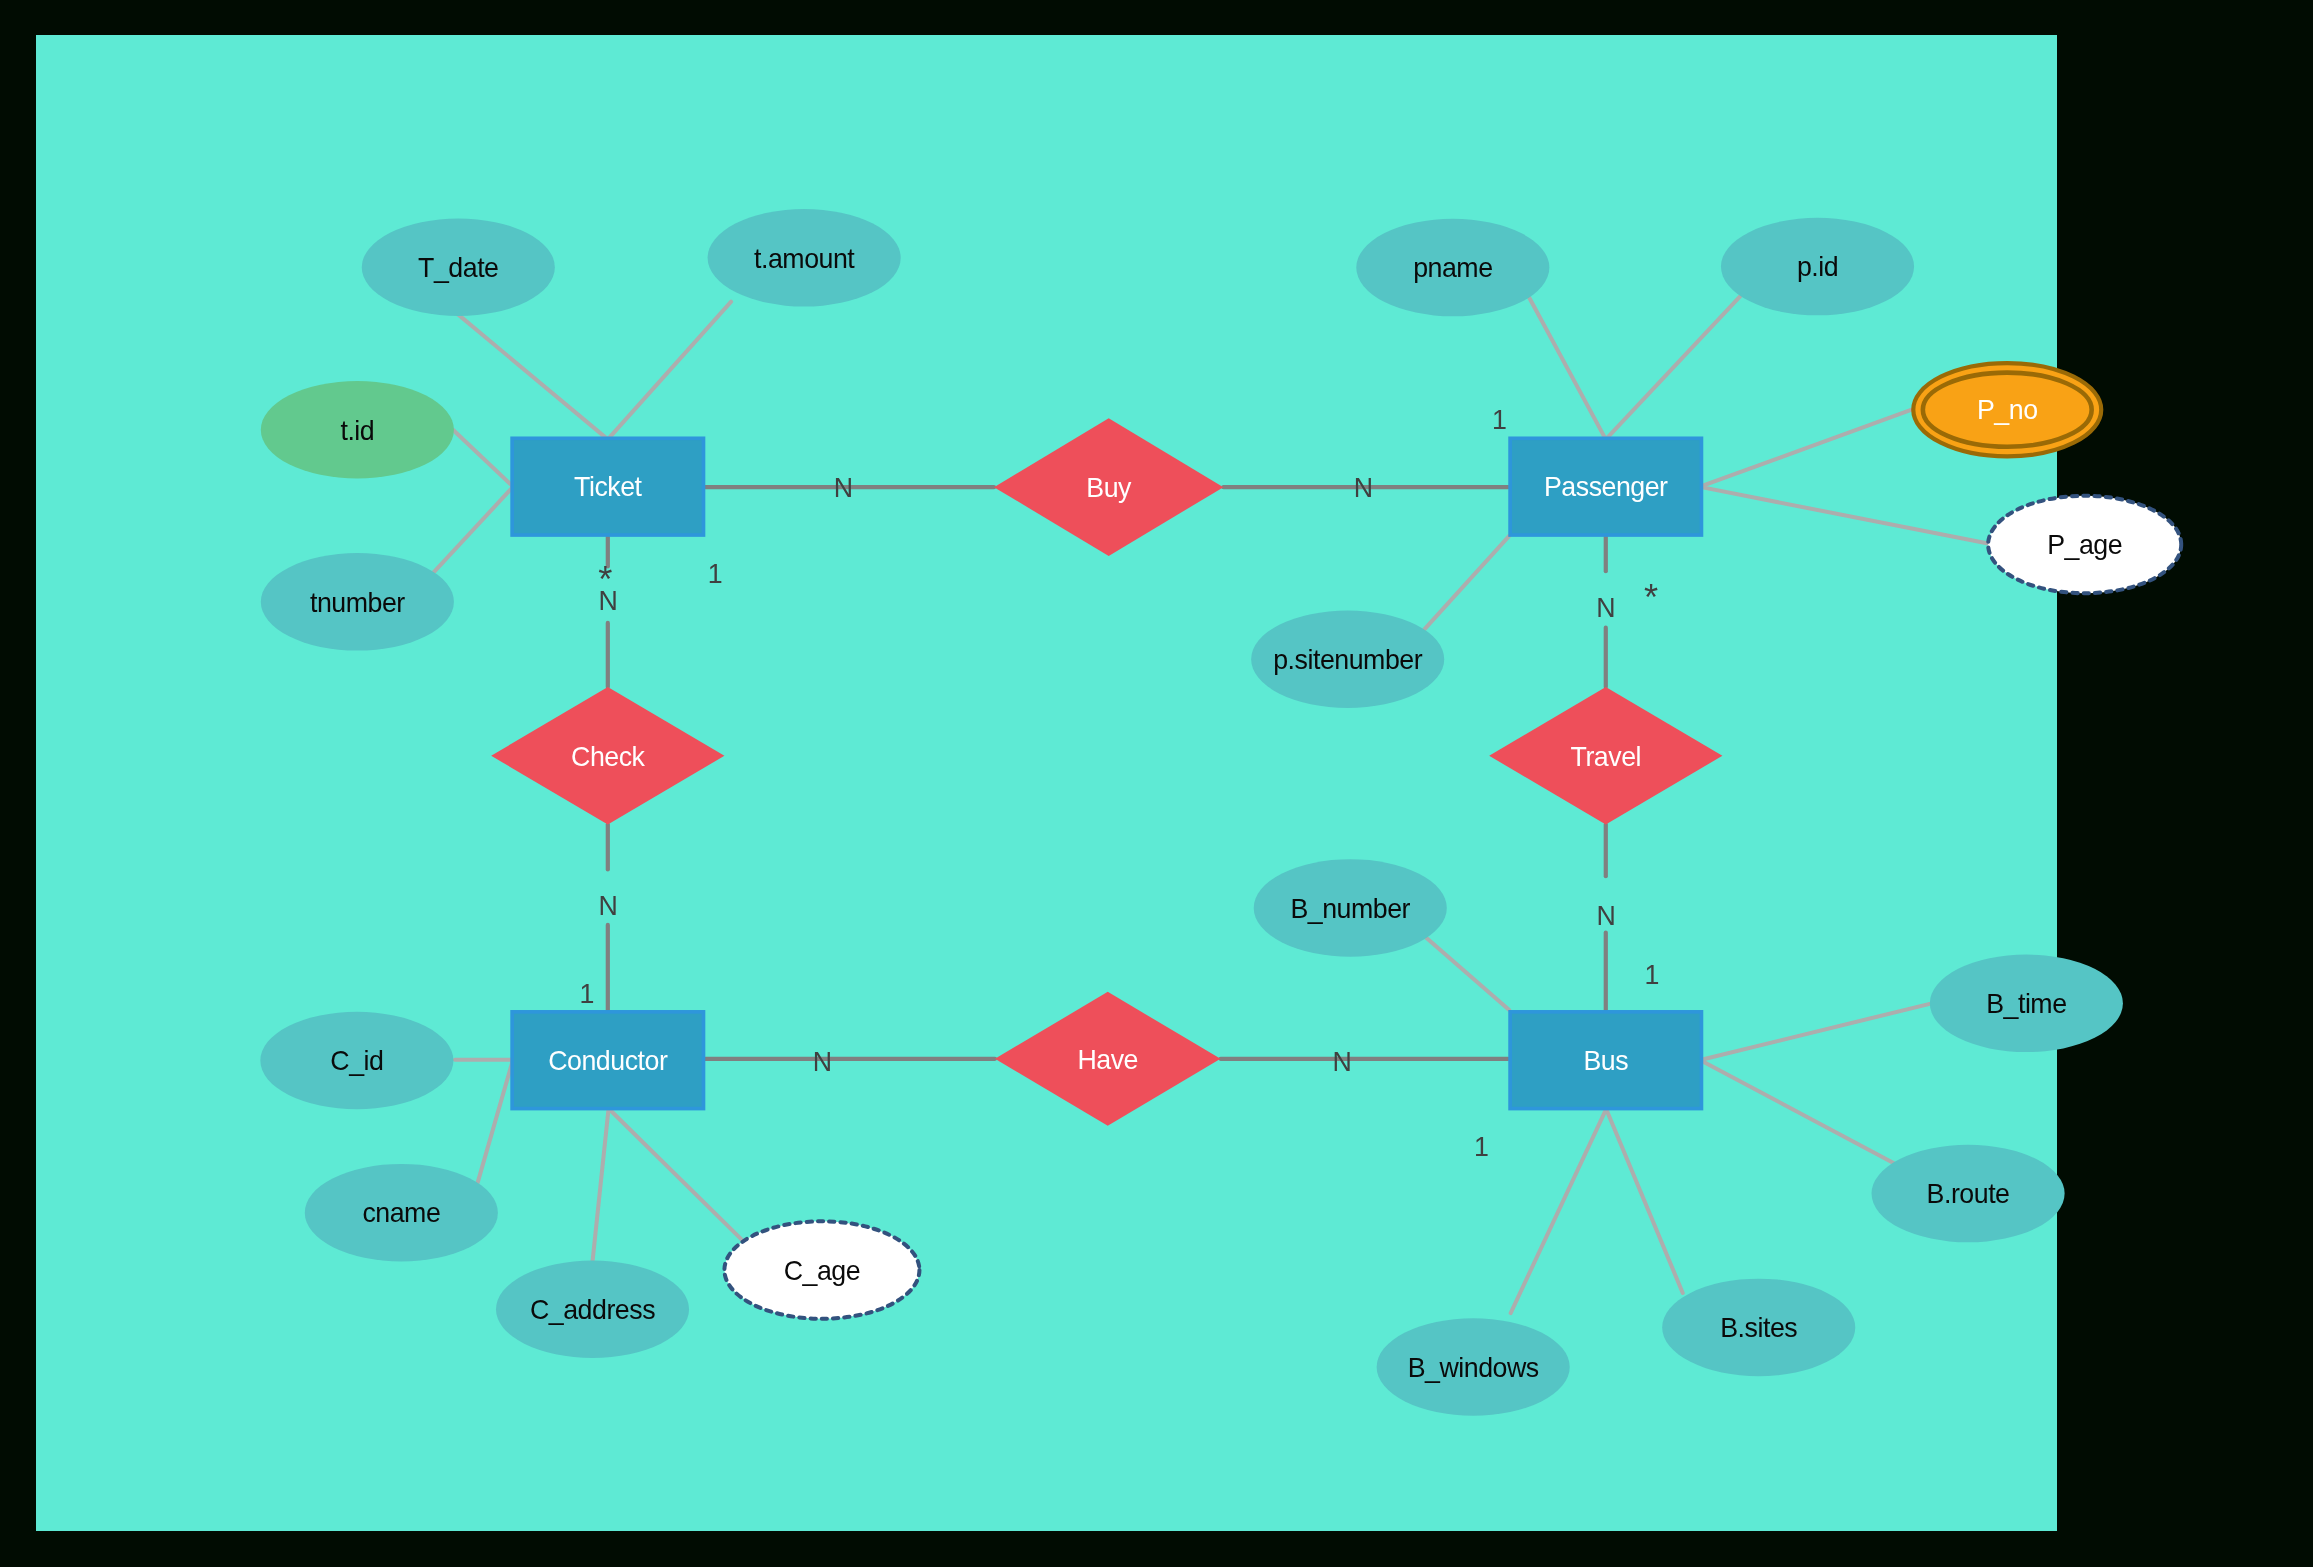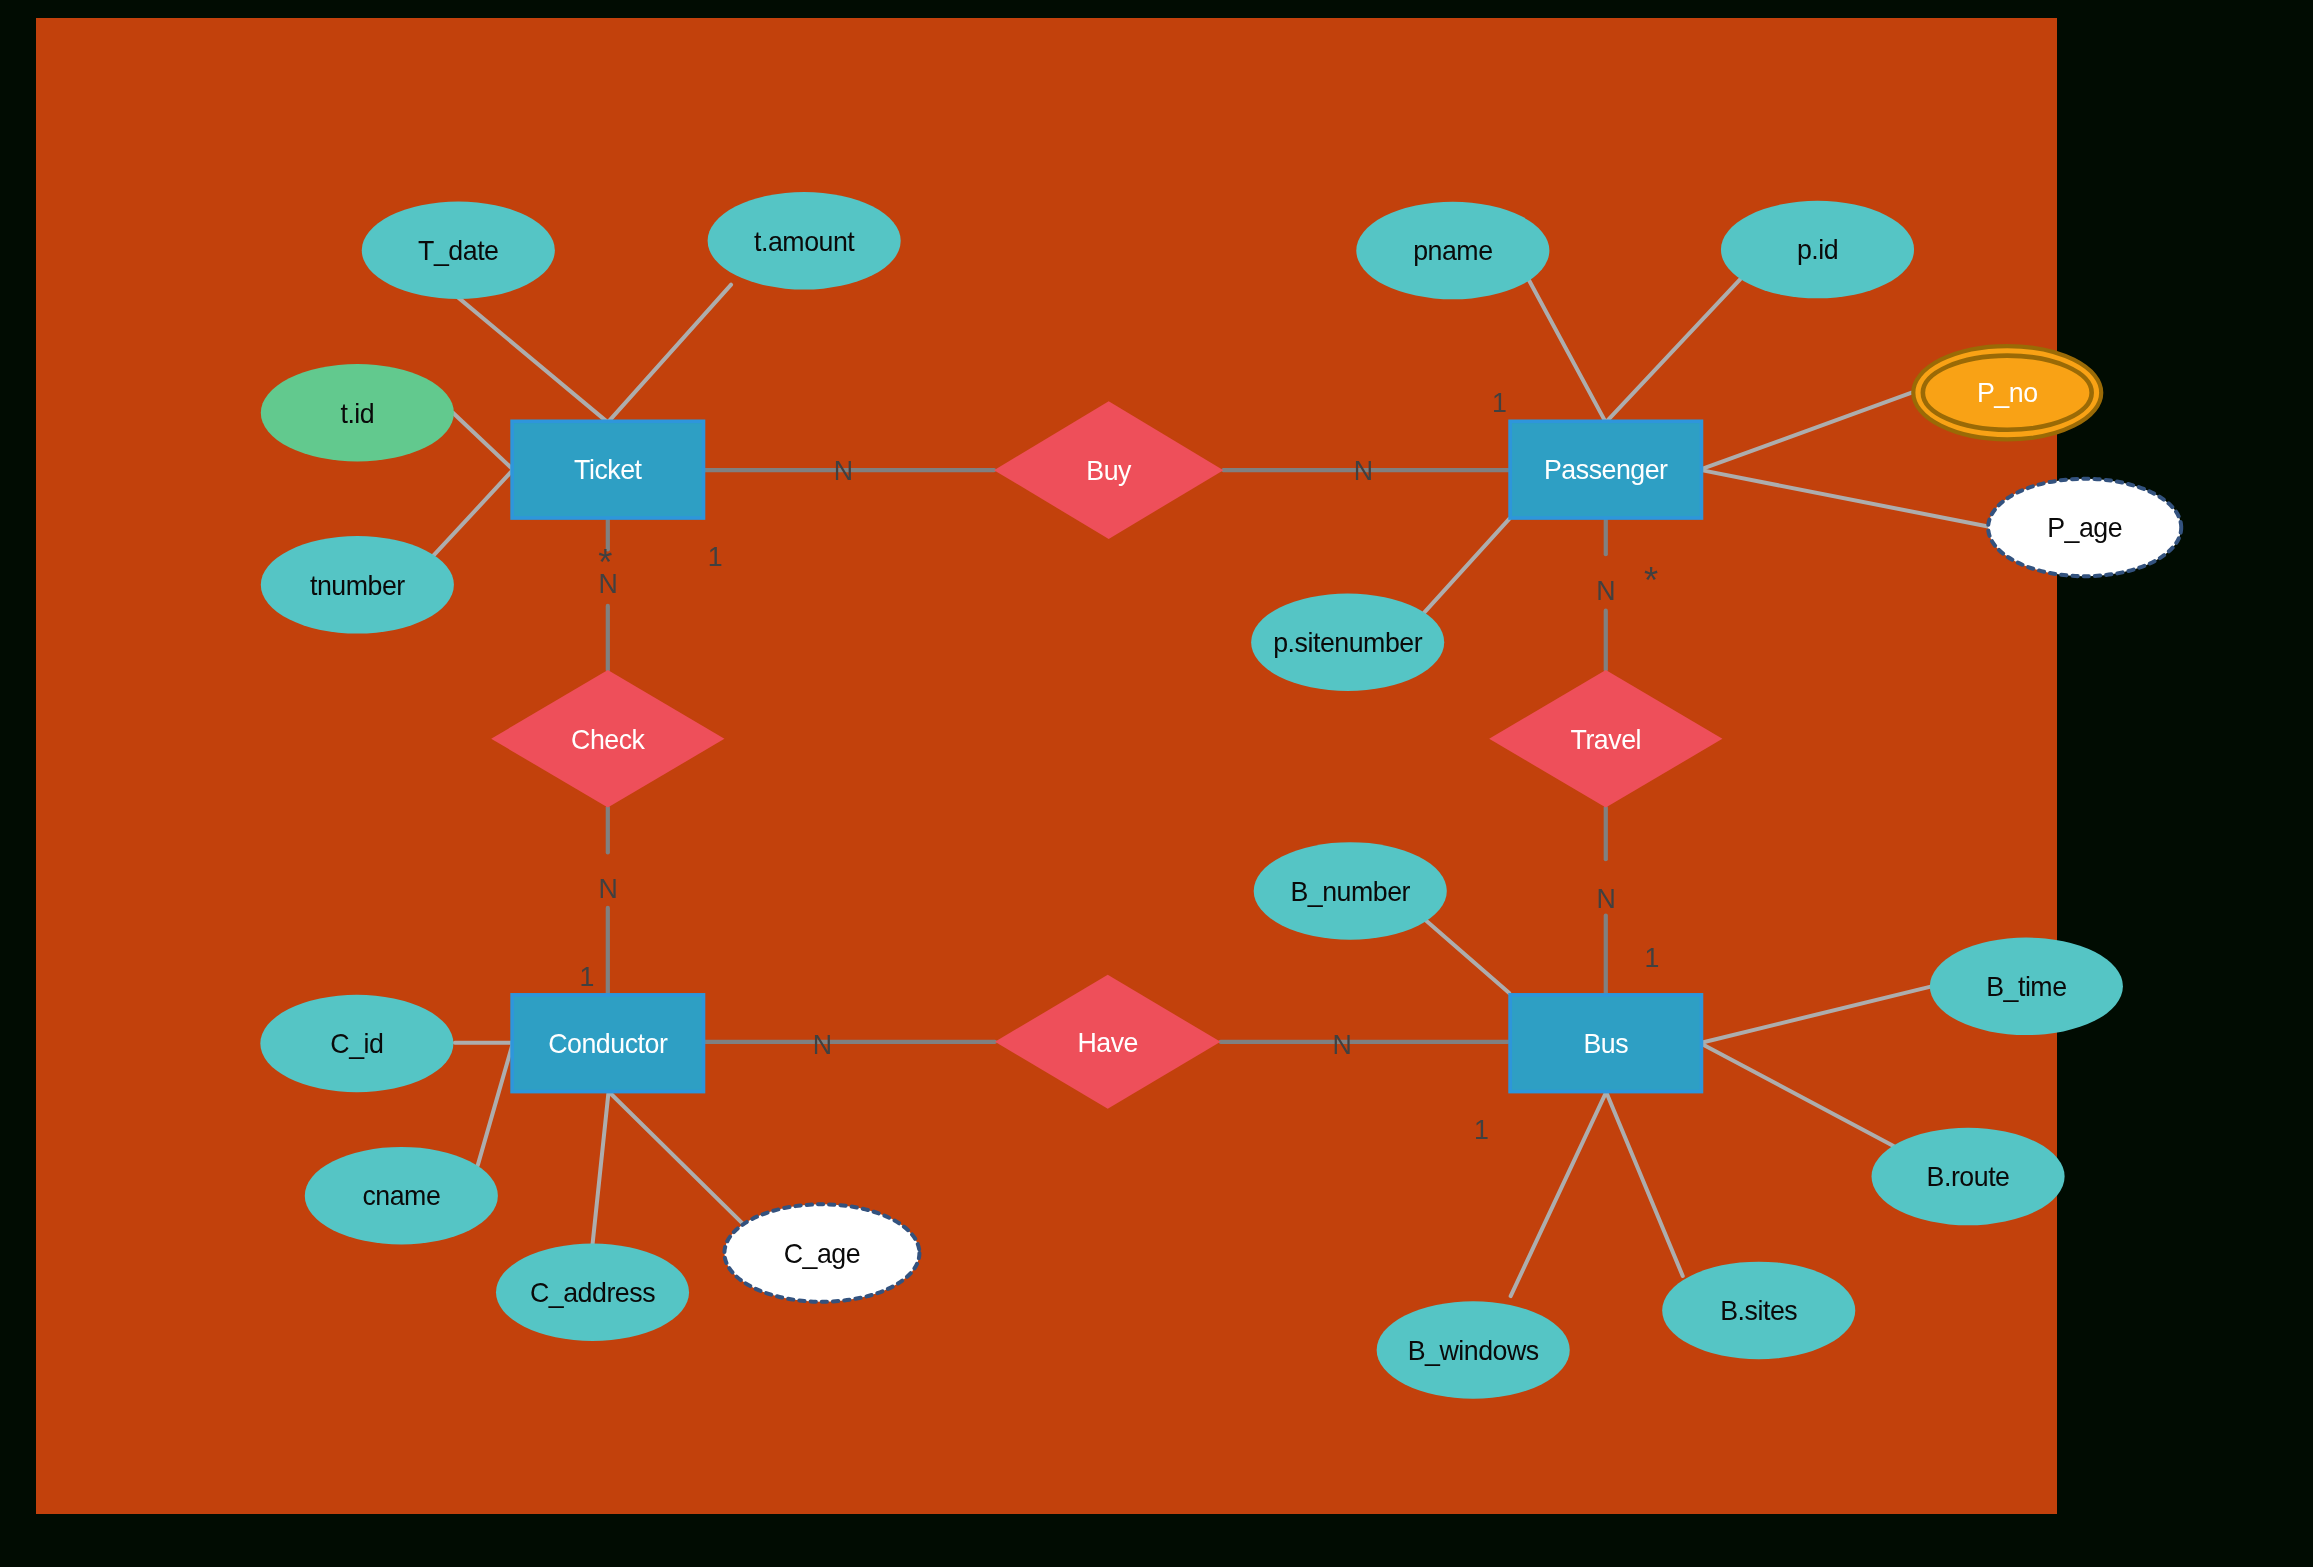--- a/index.html
+++ b/index.html
@@ -1,19 +1,19 @@
 <!DOCTYPE html>
 <html><head>
 <meta charset="utf-8">
 <style>
   html,body{margin:0;padding:0;}
   body{width:2313px;height:1568px;background:#010c02;overflow:hidden;
        font-family:"Liberation Sans","DejaVu Sans",sans-serif;}
   #stage{position:relative;width:2313px;height:1568px;}
-  #canvas{position:absolute;left:36px;top:18px;width:2021px;height:1496px;background:#c2410c;}
+  #canvas{position:absolute;left:36px;top:35px;width:2021px;height:1496px;background:#5eead4;}
   svg{position:absolute;left:0;top:0;display:block;}
   .rel-line{stroke:#808080;stroke-width:4.4;stroke-linecap:round;}
   .attr-line{stroke:#adadad;stroke-width:4.2;stroke-linecap:round;}
   .ent{fill:#2e9fc4;stroke:#2e96db;stroke-width:3.8;}
   .ent-label{fill:#ffffff;font-size:28px;letter-spacing:-0.5px;text-anchor:middle;dominant-baseline:alphabetic;}
   .rel{fill:#ee4f5a;}
   .rel-label{fill:#ffffff;font-size:28px;letter-spacing:-0.5px;text-anchor:middle;dominant-baseline:alphabetic;}
   .attr{fill:#55c5c5;}
   .attr-key{fill:#62c98e;}
   .attr-derived{fill:#ffffff;stroke:#33527e;stroke-width:4.2;stroke-dasharray:5.5 6.3;stroke-linecap:round;}

